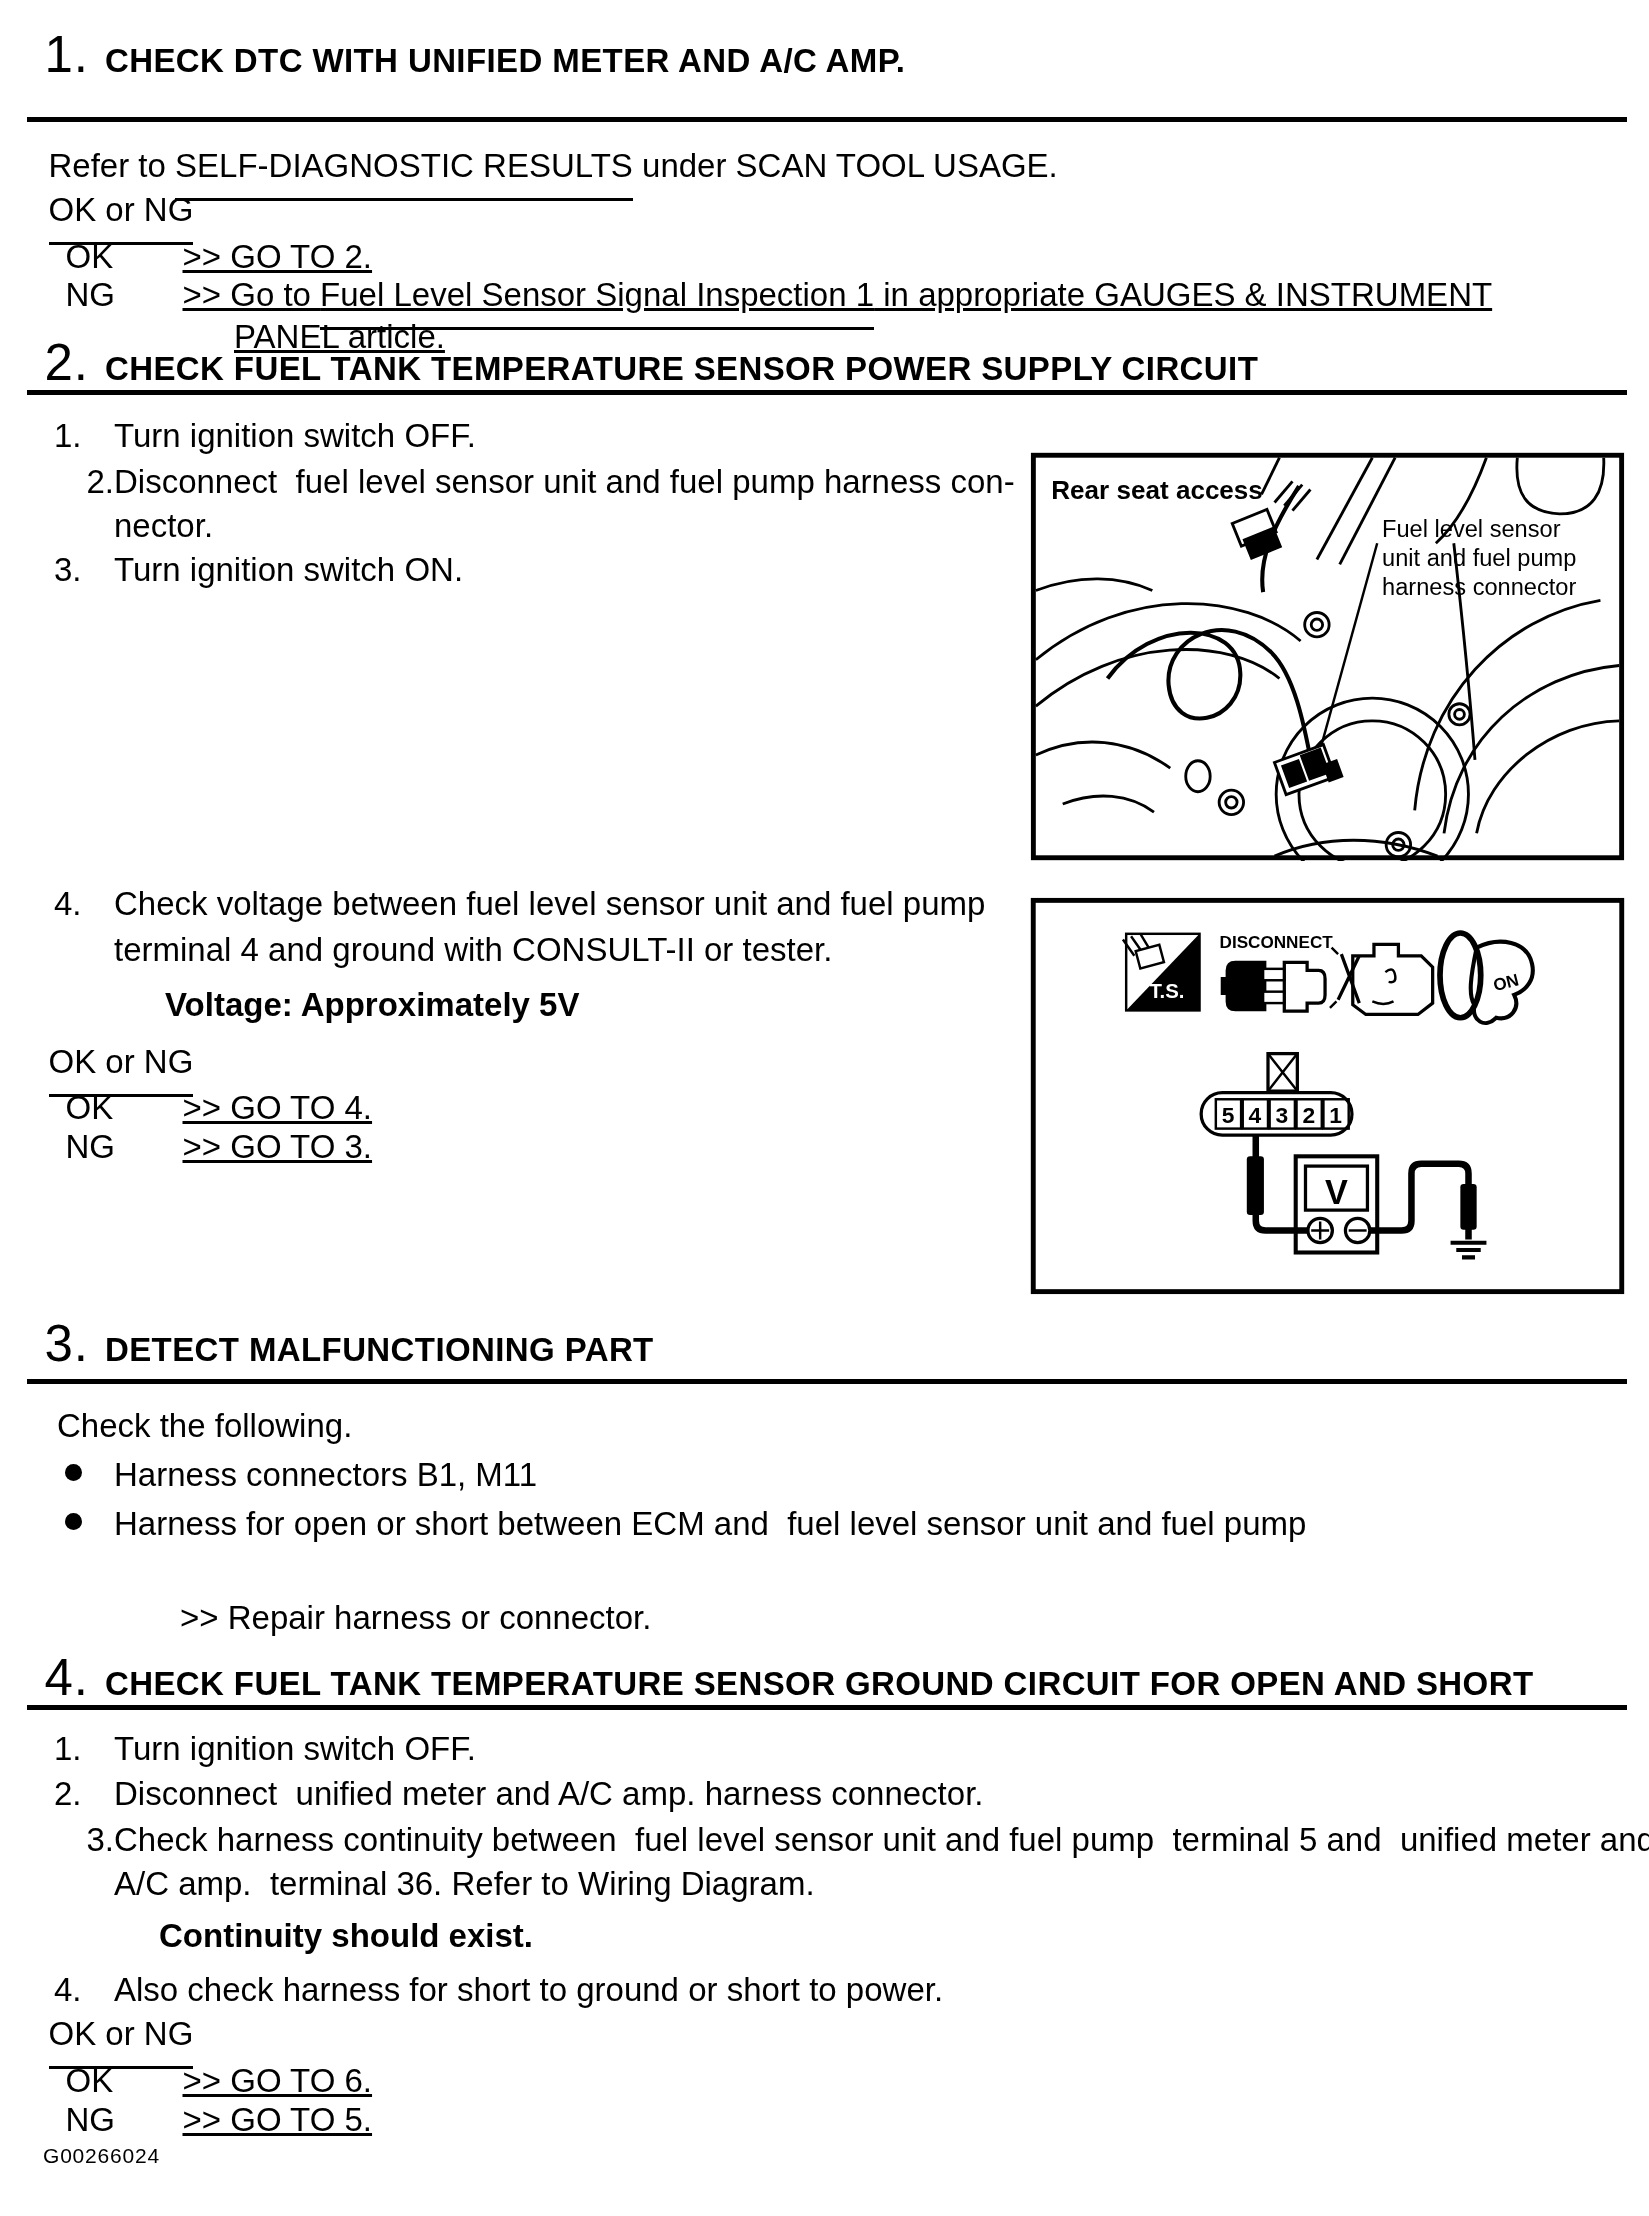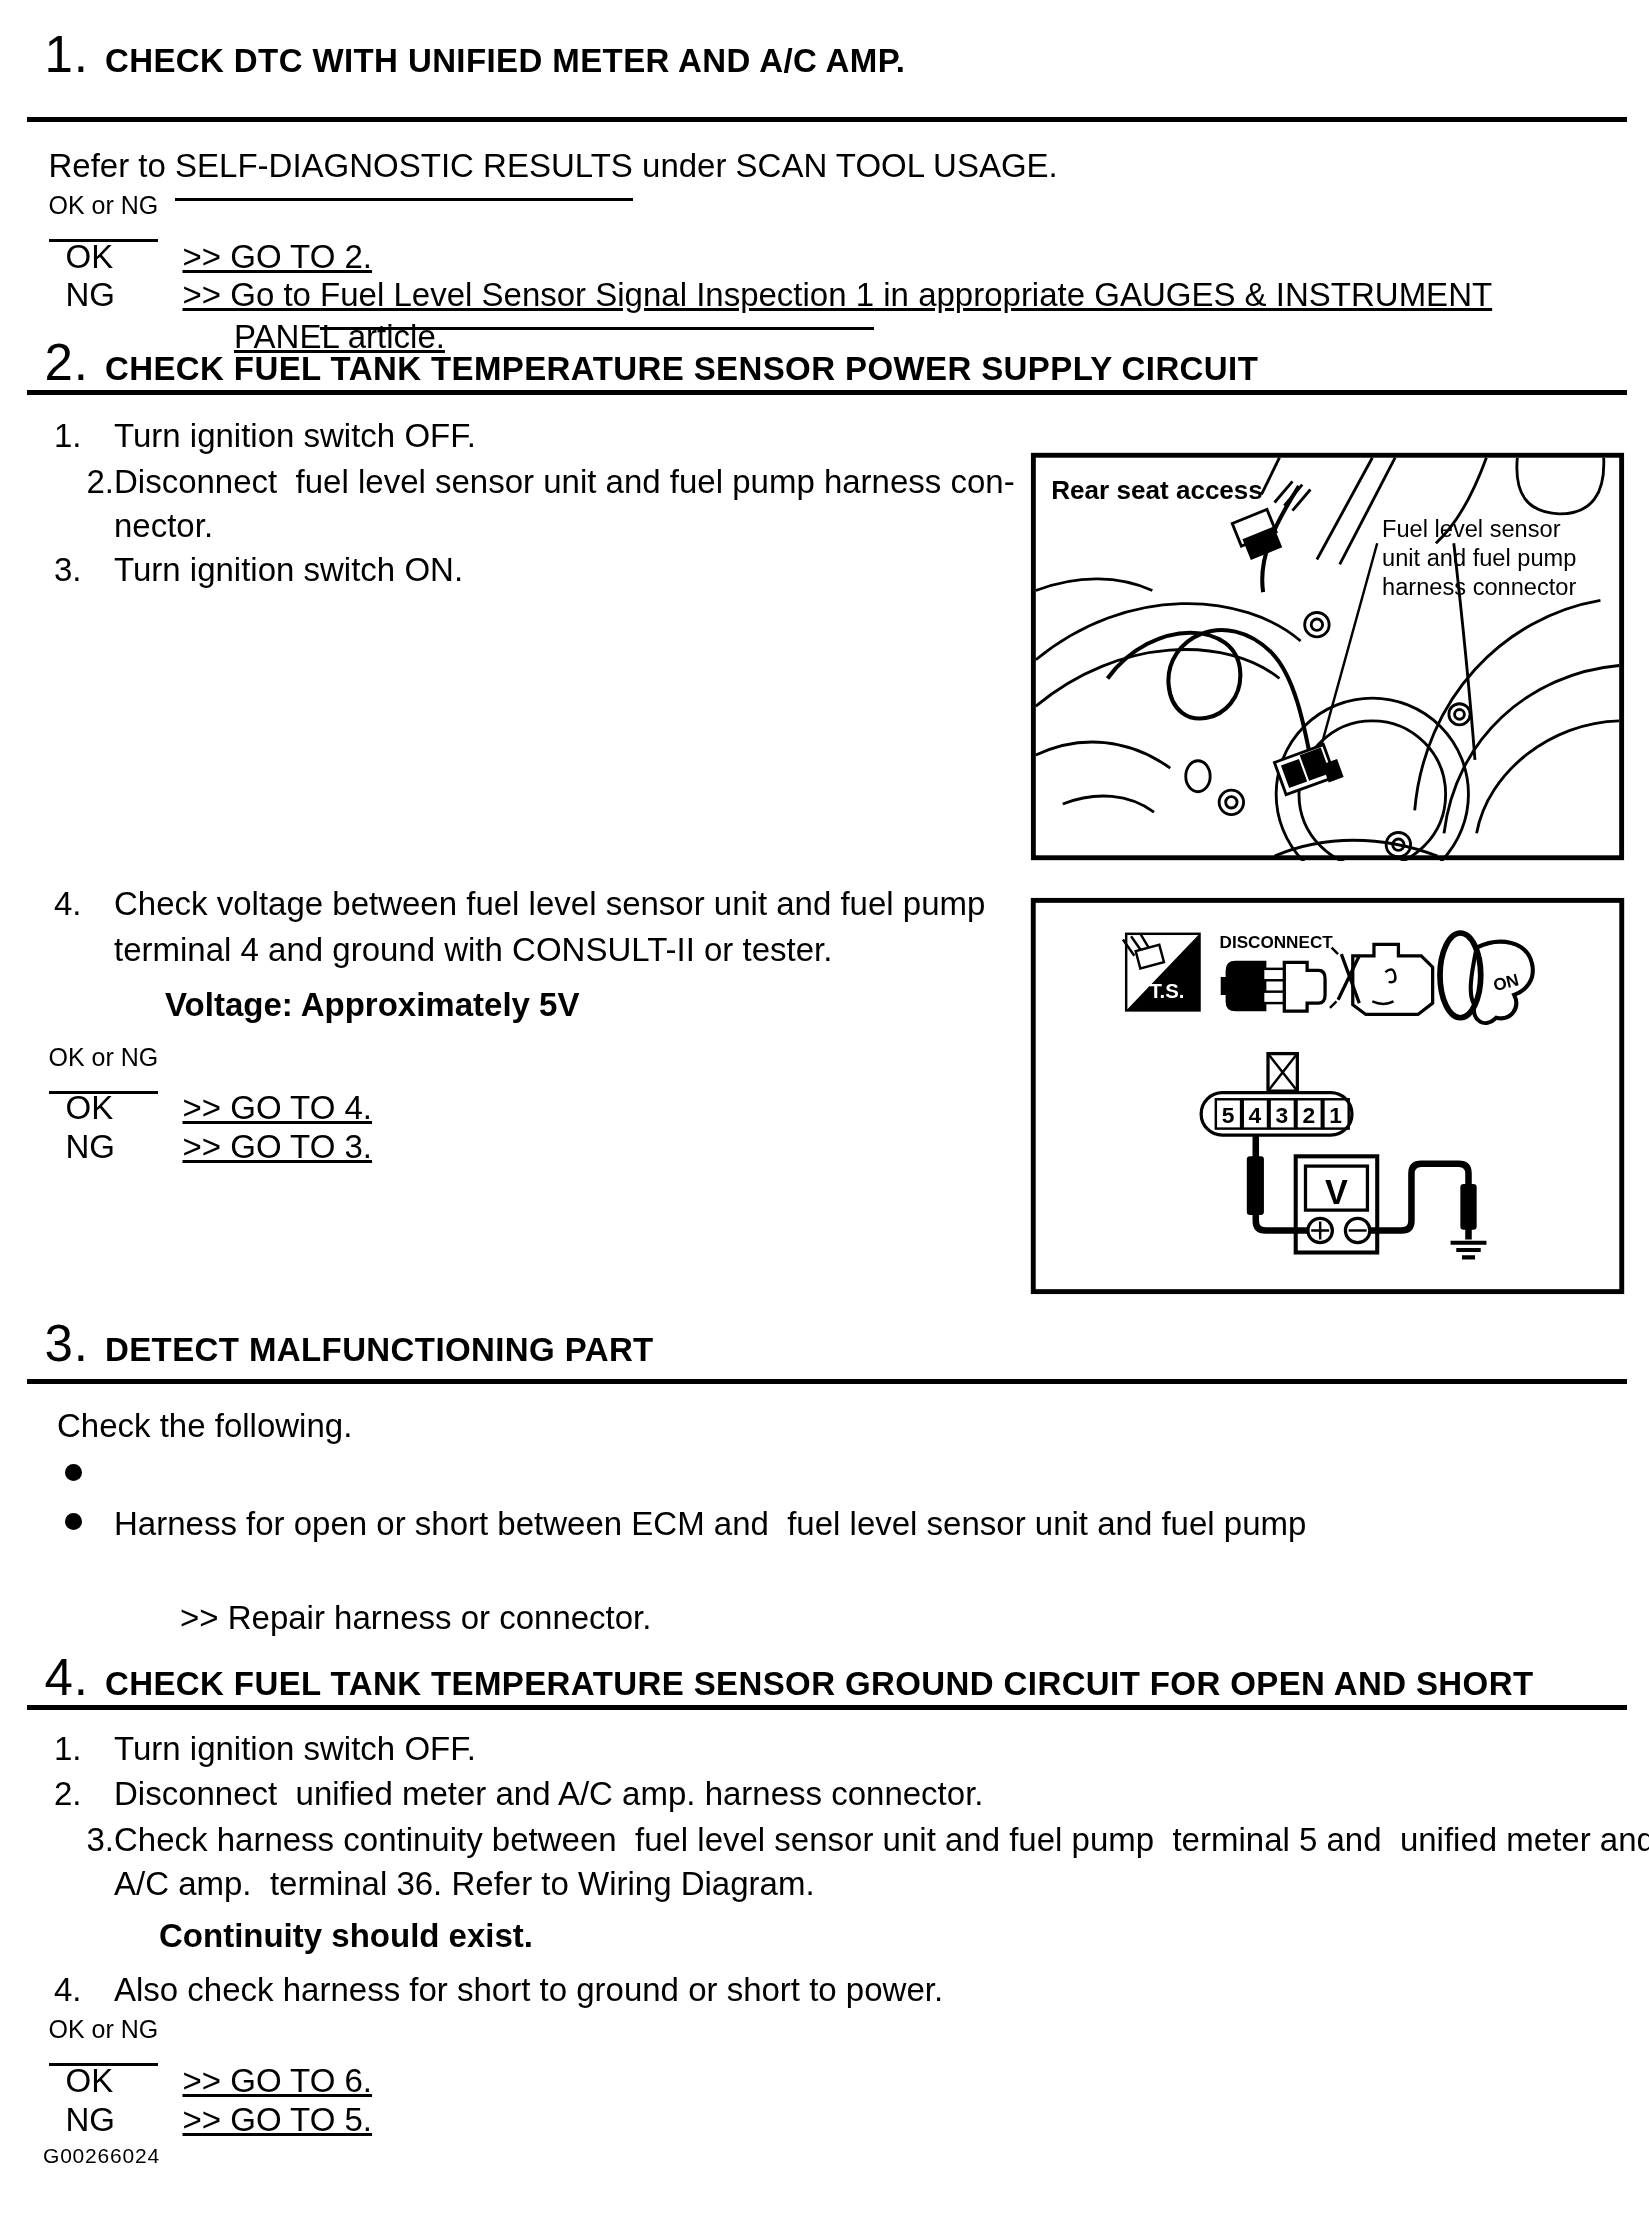--- a/index.html
+++ b/index.html
@@ -5,21 +5,21 @@
   html,body{margin:0;padding:0;background:#ffffff;}
   body{width:1650px;height:2216px;position:relative;overflow:hidden;
        font-family:"Liberation Sans",sans-serif;color:#000;}
   .abs{position:absolute;margin-left:20px;}
   .body-text{font-size:33px;line-height:1.18;white-space:pre;}
   .sec-head{white-space:nowrap;}
   .sec-num{font-size:51px;font-weight:400;letter-spacing:0.8px;}
   .sec-title{font-size:33px;font-weight:bold;margin-left:16.3px;letter-spacing:0.4px;}
   .rule{position:absolute;left:27px;width:1600px;height:4.9px;background:#000;}
   .u-link{border-bottom:3.3px solid #000;padding-bottom:14px;}
-  .okng{font-size:25px;display:inline-block;border-bottom:3.3px solid #000;padding-bottom:19px;}
+  .okng{font-size:33px;display:inline-block;border-bottom:3.3px solid #000;padding-bottom:13px;}
   .result{white-space:pre;font-size:33px;text-decoration:underline;}
   .rlabel{display:inline-block;width:117px;padding-left:17px;}
   .step{white-space:pre;font-size:33px;}
   .snum{display:inline-block;width:60px;}
   .bullet-dot{display:inline-block;width:17px;height:17px;border-radius:50%;background:#000;
               margin-right:0;vertical-align:4.9px;}
   .btext{display:inline-block;margin-left:32px;white-space:pre;}
   .bold{font-weight:bold;}
   .fig{position:absolute;left:1030px;width:595px;}
   svg text{font-family:"Liberation Sans",sans-serif;}
@@ -195,21 +195,21 @@
 </svg>
 </div>
 
 <div class="abs sec-head" style="left:24.5px;top:1314px;">
   <span class="sec-num">3.</span><span class="sec-title">DETECT MALFUNCTIONING PART</span>
 </div>
 <div class="rule" style="top:1379px;"></div>
 
 <div class="abs body-text" style="left:37px;top:1407px;">Check the following.</div>
 
-<div class="abs body-text" style="left:45px;top:1456px;"><span class="bullet-dot"></span></div>
+<div class="abs body-text" style="left:45px;top:1456px;"><span class="bullet-dot"></span><span class="btext">Harness connectors B1, M11</span></div>
 <div class="abs body-text" style="left:45px;top:1505px;"><span class="bullet-dot"></span><span class="btext">Harness for open or short between ECM and  fuel level sensor unit and fuel pump</span></div>
 
 <div class="abs body-text" style="left:160px;top:1599px;">&gt;&gt; Repair harness or connector.</div>
 
 <div class="abs sec-head" style="left:24.5px;top:1648px;">
   <span class="sec-num">4.</span><span class="sec-title">CHECK FUEL TANK TEMPERATURE SENSOR GROUND CIRCUIT FOR OPEN AND SHORT</span>
 </div>
 <div class="rule" style="top:1705px;"></div>
 
 <div class="abs step" style="left:34px;top:1730px;"><span class="snum">1.</span><span>Turn ignition switch OFF.</span></div>

